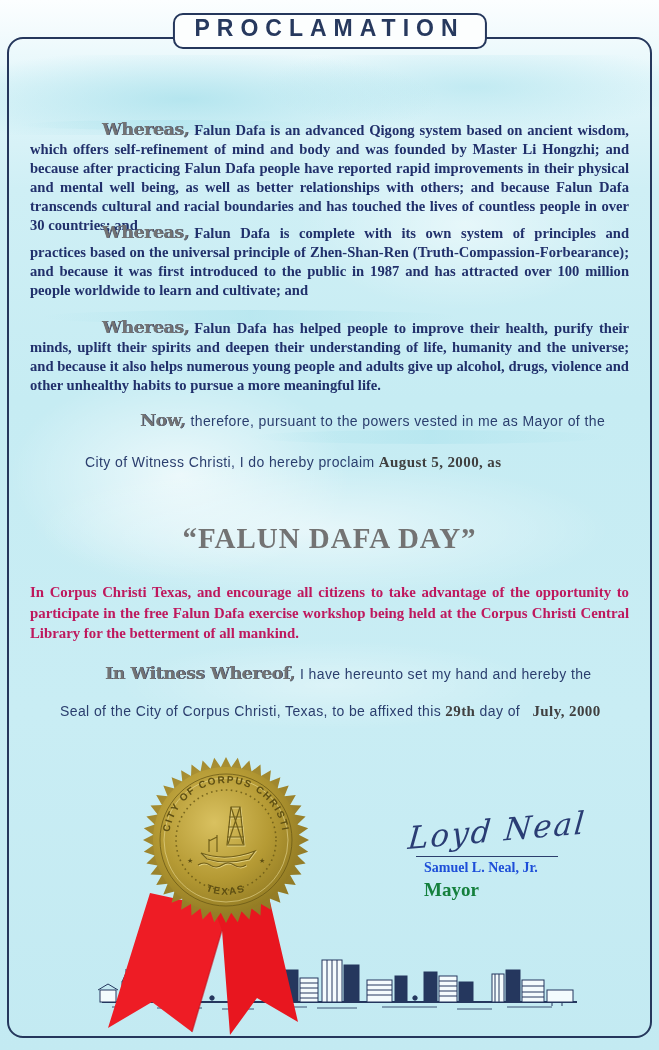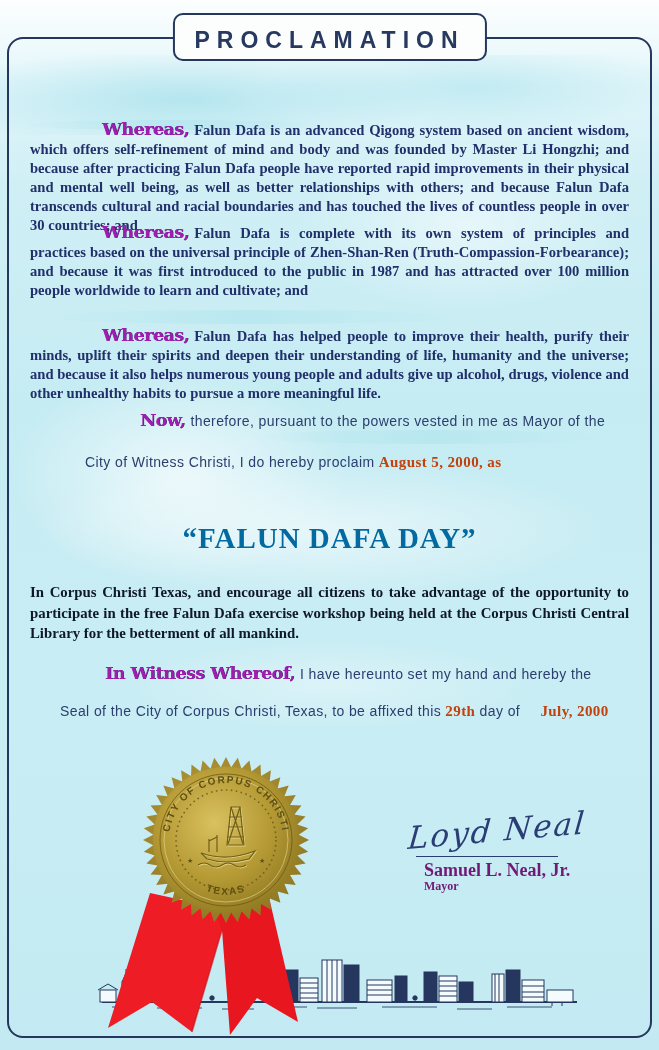--- a/index.html
+++ b/index.html
@@ -27,55 +27,55 @@
   .streak{position:absolute;z-index:0;background:linear-gradient(90deg,rgba(173,227,237,0),rgba(173,227,237,.55),rgba(173,227,237,0));height:14px;border-radius:50%;}
   .s1{left:40px;top:310px;width:420px;}
   .s2{left:250px;top:430px;width:360px;}
   .s3{left:20px;top:120px;width:300px;height:10px;}
 
   
   .frame{position:absolute;left:7px;right:7px;top:37px;bottom:12px;
     border:2.5px solid #25375c;border-radius:16px;z-index:1;}
   .title-box{position:absolute;left:50%;transform:translateX(-50%);top:13px;z-index:4;
     background:#fcfefe;border:2.5px solid #25375c;border-radius:10px;
-    padding:12px 20px 5px 20px;}
+    padding:0 20px 5px 20px;}
   .title-box span{
     font-family:"Liberation Sans",sans-serif;font-weight:bold;font-size:23px;
     letter-spacing:7px;color:#27395e;}
 
   
   .tx{position:absolute;left:30px;right:30px;z-index:3;margin:0;}
   .body-par{
     font-family:"Liberation Serif",serif;font-weight:bold;font-size:14.6px;
     line-height:19px;color:#21306b;text-align:justify;text-indent:72px;}
   .lead{
     font-family:"DejaVu Serif",serif;font-weight:bold;font-size:17.5px;
-    letter-spacing:-0.5px;margin-right:5px;color:#a21caf;
+    letter-spacing:-0.5px;margin-right:5px;color:#737373;
     text-shadow:0.4px 0 0 #1d2c60;}
   .type-line{
     font-family:"Liberation Sans",sans-serif;font-size:14px;letter-spacing:0.4px;
     color:#2b3e6e;line-height:20px;}
-  .serif-bold{font-family:"Liberation Serif",serif;font-weight:bold;font-size:15px;color:#c2410c;}
+  .serif-bold{font-family:"Liberation Serif",serif;font-weight:bold;font-size:15px;color:#404040;}
   .day-heading{position:absolute;left:0;right:0;top:522px;text-align:center;z-index:3;
     font-family:"Liberation Serif",serif;font-weight:bold;font-size:29px;
-    letter-spacing:1px;color:#0369a1;}
+    letter-spacing:1px;color:#737373;}
   .encourage{
     font-family:"Liberation Serif",serif;font-weight:bold;font-size:14.8px;
-    line-height:20.5px;color:#0f172a;text-align:justify;}
+    line-height:20.5px;color:#be185d;text-align:justify;}
 
   
   .sig-script{position:absolute;left:408px;top:812px;z-index:3;
     font-family:"DejaVu Serif",serif;font-style:italic;font-size:31px;color:#2a3d74;
     transform:rotate(-5deg) skewX(-10deg);letter-spacing:2px;}
   .sig-line{position:absolute;left:416px;top:856px;width:142px;height:0;
     border-top:1.6px solid #2c3e6d;z-index:3;}
   .sig-name{position:absolute;left:424px;top:860px;z-index:3;
-    font-family:"Liberation Serif",serif;font-weight:bold;font-size:18px;color:#701a75;}
+    font-family:"Liberation Serif",serif;font-weight:bold;font-size:14px;color:#1d4ed8;}
   .sig-title{position:absolute;left:424px;top:879px;z-index:3;
-    font-family:"Liberation Serif",serif;font-weight:bold;font-size:12px;color:#701a75;text-align:center;}
+    font-family:"Liberation Serif",serif;font-weight:bold;font-size:19px;color:#15803d;text-align:center;}
 
   
   .seal-wrap{position:absolute;left:143px;top:757px;width:166px;height:166px;z-index:4;}
   .ribbon-wrap{position:absolute;left:80px;top:880px;width:240px;height:170px;z-index:3;}
   .skyline-wrap{position:absolute;left:82px;top:952px;width:505px;height:62px;z-index:2;}
   .seal-ring-text{font-family:"Liberation Sans",sans-serif;font-weight:bold;
     fill:#5e4f13;letter-spacing:1.6px;}
 </style>
 </head>
 <body>
@@ -94,21 +94,21 @@
 <div class="title-box">
   <span>PROCLAMATION</span>
 </div>
 
 <p class="tx body-par" style="top:120px">
   <span class="lead">Whereas,</span><span>Falun Dafa is an advanced Qigong system based on ancient wisdom, which offers self-refinement of mind and body and was founded by Master Li Hongzhi; and because after practicing Falun Dafa people have reported rapid improvements in their physical and mental well being, as well as better relationships with others; and because Falun Dafa transcends cultural and racial boundaries and has touched the lives of countless people in over 30 countries; and</span>
 </p>
 <p class="tx body-par" style="top:223px">
   <span class="lead">Whereas,</span><span>Falun Dafa is complete with its own system of principles and practices based on the universal principle of Zhen-Shan-Ren (Truth-Compassion-Forbearance); and because it was first introduced to the public in 1987 and has attracted over 100 million people worldwide to learn and cultivate; and</span>
 </p>
-<p class="tx body-par" style="top:326px">
+<p class="tx body-par" style="top:318px">
   <span class="lead">Whereas,</span><span>Falun Dafa has helped people to improve their health, purify their minds, uplift their spirits and deepen their understanding of life, humanity and the universe; and because it also helps numerous young people and adults give up alcohol, drugs, violence and other unhealthy habits to pursue a more meaningful life.</span>
 </p>
 
 <p class="tx type-line" style="top:410px;margin-left:110px">
   <span class="lead">Now,</span><span>therefore, pursuant to the powers vested in me as Mayor of the</span>
 </p>
 <p class="tx type-line" style="top:452px;margin-left:55px">
   <span>City of Witness Christi, I do hereby proclaim</span>
   <span class="serif-bold">August 5, 2000, as</span>
 </p>
@@ -117,21 +117,21 @@
 
 <p class="tx encourage" style="top:582px">In Corpus Christi Texas, and encourage all citizens to take advantage of the opportunity to participate in the free Falun Dafa exercise workshop being held at the Corpus Christi Central Library for the betterment of all mankind.</p>
 
 <p class="tx type-line" style="top:663px;margin-left:75px">
   <span class="lead">In Witness Whereof,</span><span>I have hereunto set my hand and hereby the</span>
 </p>
 <p class="tx type-line" style="top:701px;margin-left:30px">
   <span>Seal of the City of Corpus Christi, Texas, to be affixed this</span>
   <span class="serif-bold">29th</span>
   <span>day of</span>
-  <span class="serif-bold" style="margin-left:16px">July, 2000</span>
+  <span class="serif-bold" style="margin-left:8px">July, 2000</span>
 </p>
 
 <div class="sig-script">Loyd Neal</div>
 <div class="sig-line"></div>
 <div class="sig-name">Samuel L. Neal, Jr.</div>
 <div class="sig-title">Mayor</div>
 
 <div class="skyline-wrap">
   <svg width="505" height="62" viewBox="0 0 505 62">
     <g stroke="#25375e" stroke-width="1" fill="none">

